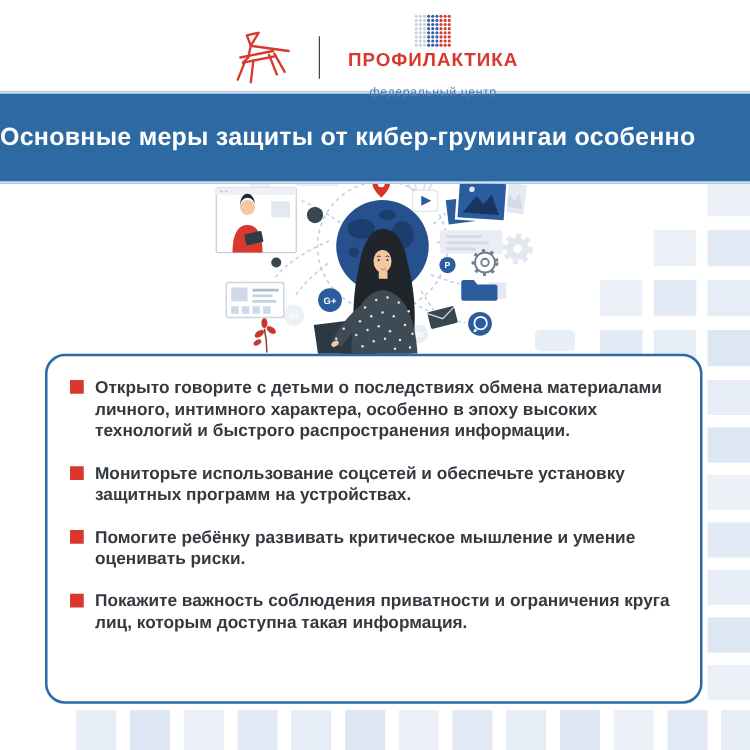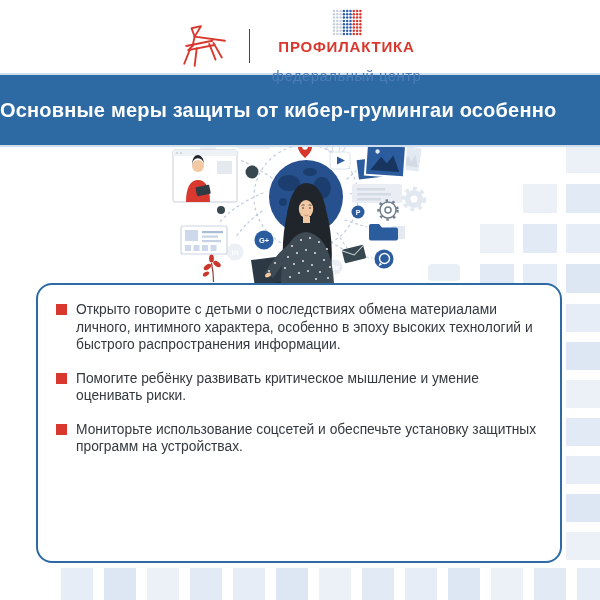--- a/index.html
+++ b/index.html
@@ -9,39 +9,39 @@
   .psq{position:absolute}
 
   
   .header{position:absolute;top:0;left:0;right:0;height:91px;display:flex;
           align-items:center;justify-content:center;gap:22px;z-index:3}
   .chair-logo{width:48px;height:42px}
   .divider{width:1px;height:34px;background:#42474d}
   .brand{display:flex;flex-direction:column;align-items:center;line-height:1}
   .brand-flag{width:30px;height:27px;margin-bottom:3px}
   .brand-name{font-size:15px;font-weight:bold;color:#d8382d;letter-spacing:.8px}
-  .brand-sub{font-size:15px;color:#4d7db8;letter-spacing:.4px;margin-top:14px}
+  .brand-sub{font-size:10px;color:#4d7db8;letter-spacing:.4px;margin-top:14px}
 
   
   .banner{position:absolute;top:73px;left:0;width:600px;height:74px;background:#2d6aa3;
           border-top:2px solid #cfdeee;border-bottom:2px solid #cfdeee;box-sizing:border-box;
           display:flex;flex-direction:row;align-items:center;justify-content:flex-start;z-index:2}
   .banner-line{color:#fff;font-weight:bold;font-size:20px;line-height:25px;letter-spacing:.2px}
 
   
   .illu{position:absolute;top:136px;left:0;z-index:1}
 
   
   .tips-box{position:absolute;left:36px;top:283px;width:526px;height:280px;box-sizing:border-box;
             background:#fff;border:2.5px solid #2d6aa3;border-radius:16px;z-index:2;
             padding:16px 12px 0 18px}
   .tips-list{list-style:none;margin:0;padding:0}
   .tip{display:flex;margin-bottom:16px}
   .bullet{flex:0 0 11px;width:11px;height:11px;background:#d8382d;margin:3px 9px 0 0}
-  .tip-text{font-size:13.8px;line-height:17.5px;font-weight:normal;color:#33393f}
+  .tip-text{font-size:13.8px;line-height:17.5px;font-weight:bold;color:#33393f}
 </style>
 </head>
 <body>
 
 <div class="page">
 
   <div class="pattern" id="pattern">
       <div class="psq" style="left: 566px; top: 144px; width: 34px; height: 29px; background: rgb(236, 241, 248);"></div>
       <div class="psq" style="left: 523px; top: 184px; width: 34px; height: 29px; background: rgb(236, 241, 248);"></div>
       <div class="psq" style="left: 566px; top: 184px; width: 34px; height: 29px; background: rgb(226, 234, 245);"></div>
@@ -378,21 +378,25 @@
   </svg>
 
   <div class="tips-box">
     <ul class="tips-list">
       <li class="tip">
         <span class="bullet"></span>
         <span class="tip-text">Открыто говорите с детьми о последствиях обмена материалами личного, интимного характера, особенно в эпоху высоких технологий и быстрого распространения информации.</span>
       </li>
       <li class="tip">
         <span class="bullet"></span>
+        <span class="tip-text">Мониторьте использование соцсетей и обеспечьте установку защитных программ на устройствах.</span>
+      </li>
+      <li class="tip">
+        <span class="bullet"></span>
         <span class="tip-text">Помогите ребёнку развивать критическое мышление и умение оценивать риски.</span>
       </li>
       <li class="tip">
         <span class="bullet"></span>
-        <span class="tip-text">Мониторьте использование соцсетей и обеспечьте установку защитных программ на устройствах.</span>
+        <span class="tip-text">Покажите важность соблюдения приватности и ограничения круга лиц, которым доступна такая информация.</span>
       </li>
     </ul>
   </div>
 </div>
 
 </body></html>

